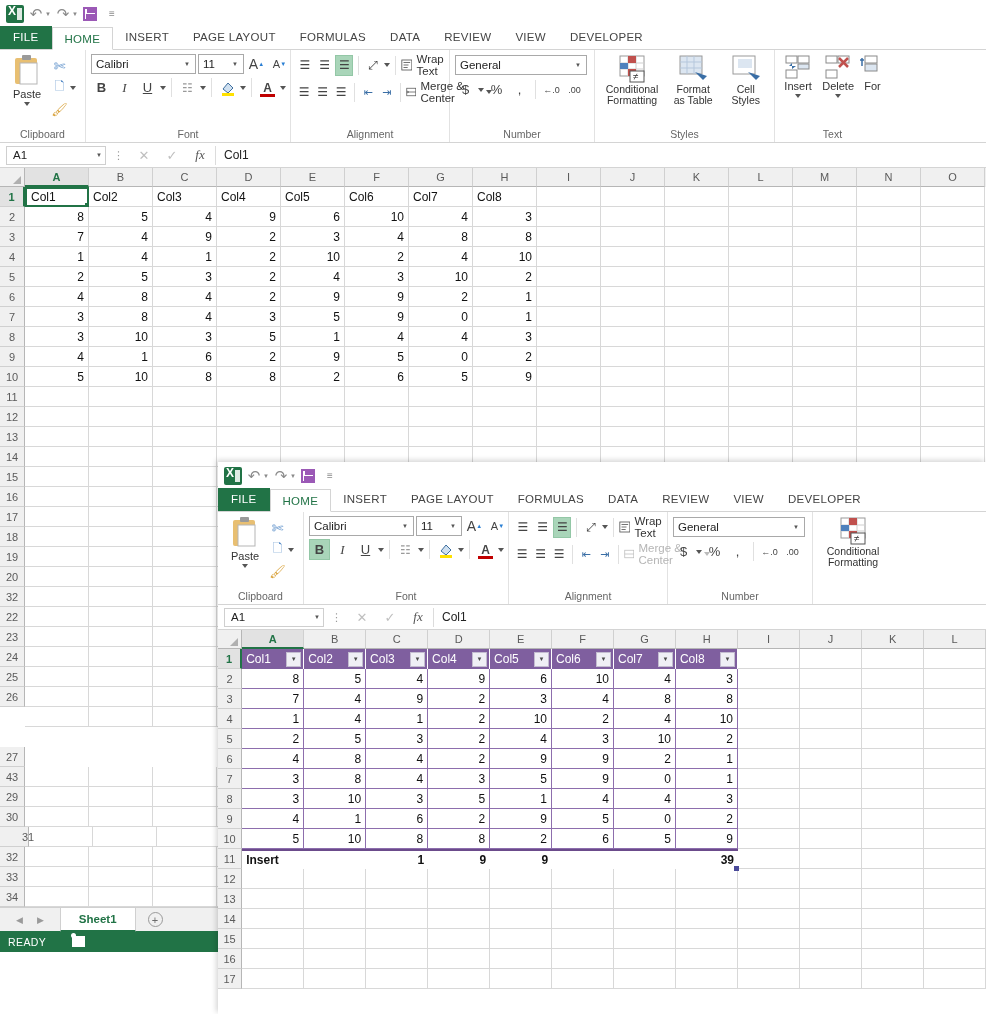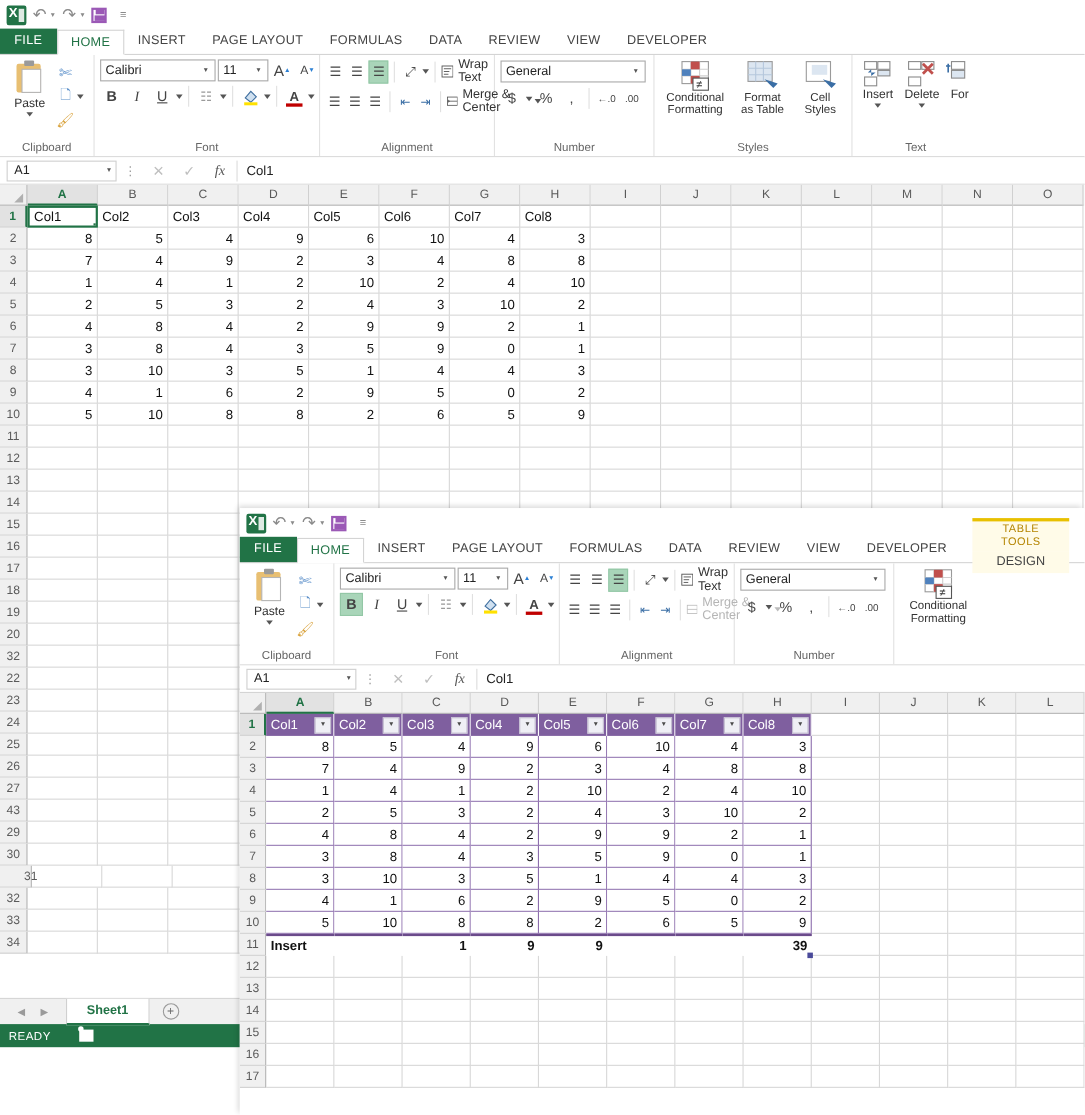--- a/index.html
+++ b/index.html
@@ -1055,21 +1055,21 @@
           <div class="cell" style="width: 64px; height: 20px;"></div>
           <div class="cell" style="width: 64px; height: 20px;"></div>
           <div class="cell" style="width: 64px; height: 20px;"></div>
           <div class="cell" style="width: 64px; height: 20px;"></div>
           <div class="cell" style="width: 64px; height: 20px;"></div>
           <div class="cell" style="width: 64px; height: 20px;"></div>
           <div class="cell" style="width: 64px; height: 20px;"></div>
           <div class="cell" style="width: 64px; height: 20px;"></div>
         </div>
         <div class="rowline">
-          <div class="rowhead" style="height: 20px;">27</div>
+          <div class="rowhead" style="height: 20px; margin-top: 40px;">27</div>
           <div class="cell" style="width: 64px; height: 20px;"></div>
           <div class="cell" style="width: 64px; height: 20px;"></div>
           <div class="cell" style="width: 64px; height: 20px;"></div>
           <div class="cell" style="width: 64px; height: 20px;"></div>
           <div class="cell" style="width: 64px; height: 20px;"></div>
           <div class="cell" style="width: 64px; height: 20px;"></div>
           <div class="cell" style="width: 64px; height: 20px;"></div>
           <div class="cell" style="width: 64px; height: 20px;"></div>
           <div class="cell" style="width: 64px; height: 20px;"></div>
           <div class="cell" style="width: 64px; height: 20px;"></div>
@@ -1240,24 +1240,20 @@
   <div class="ribbon-tabs">
     <div class="tab-file">FILE</div>
     <div class="tab active">HOME</div>
     <div class="tab">INSERT</div>
     <div class="tab">PAGE LAYOUT</div>
     <div class="tab">FORMULAS</div>
     <div class="tab">DATA</div>
     <div class="tab">REVIEW</div>
     <div class="tab">VIEW</div>
     <div class="tab">DEVELOPER</div>
-    <div class="contextual-wrap" style="left:666px;width:88px;">
-      <div class="contextual-title">TABLE TOOLS</div>
-      <div class="tab-design">DESIGN</div>
-    </div>
   </div>
 
   <div class="ribbon" style="height:93px;">
 
     <div class="rgroup" style="width:86px;">
       <div class="rgroup-body">
         <div class="big-btn" style="width:44px;">
           <svg width="30" height="34" viewBox="0 0 30 34">
             <rect x="3" y="4" width="22" height="26" rx="2" fill="#e8bf72"></rect>
             <rect x="10" y="1" width="9" height="5" rx="1" fill="#9a9a9a"></rect>

